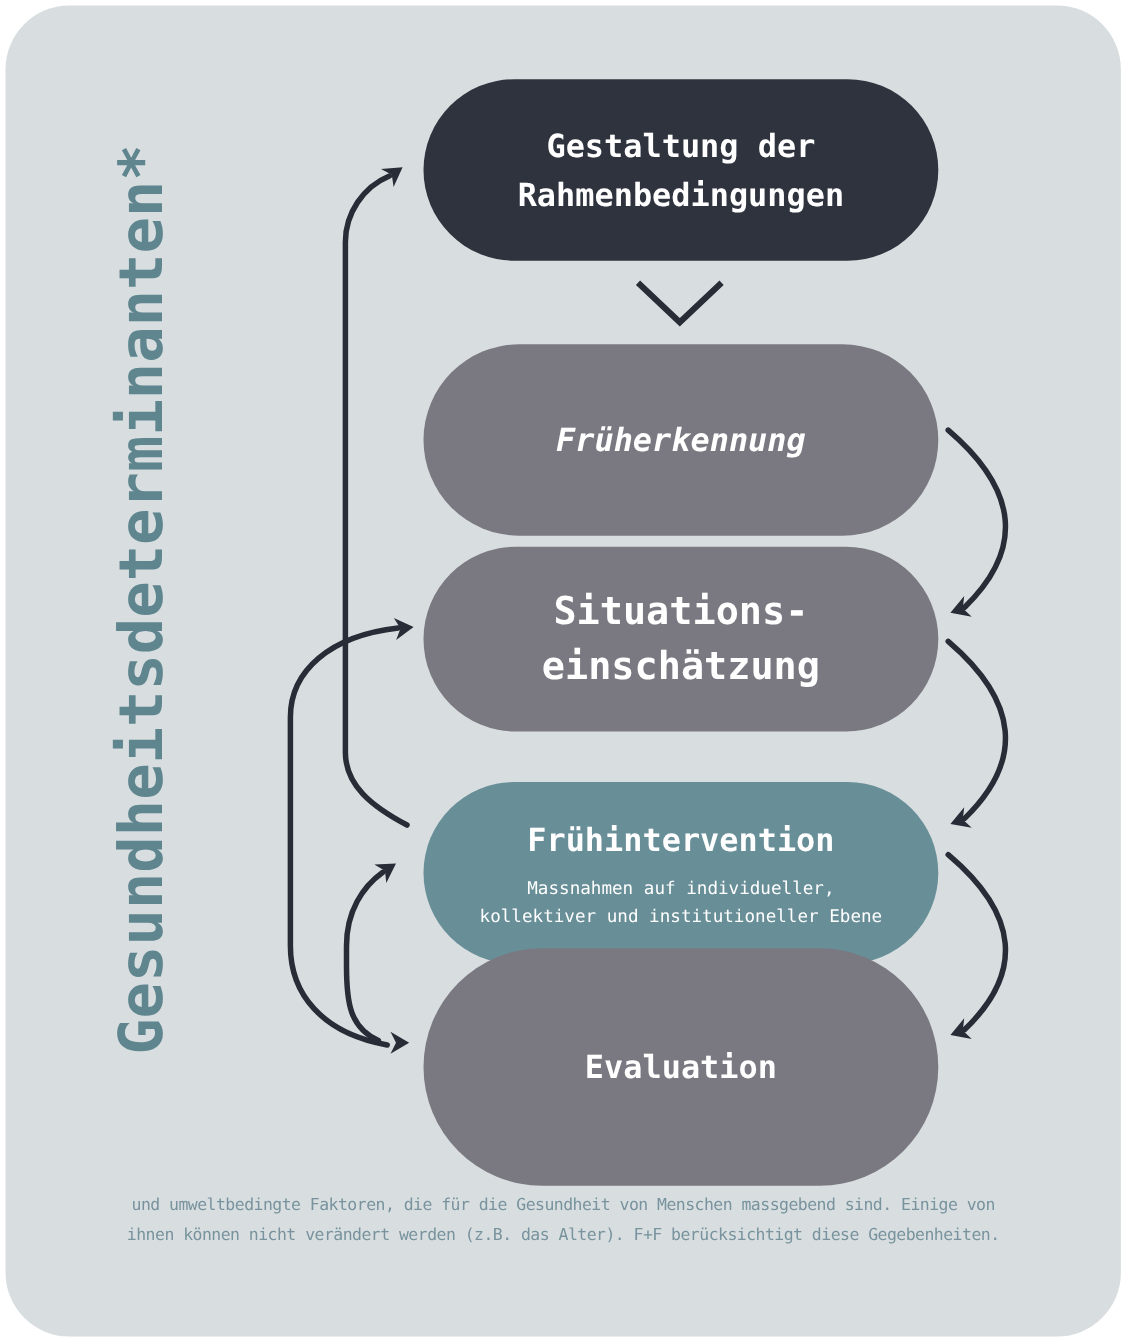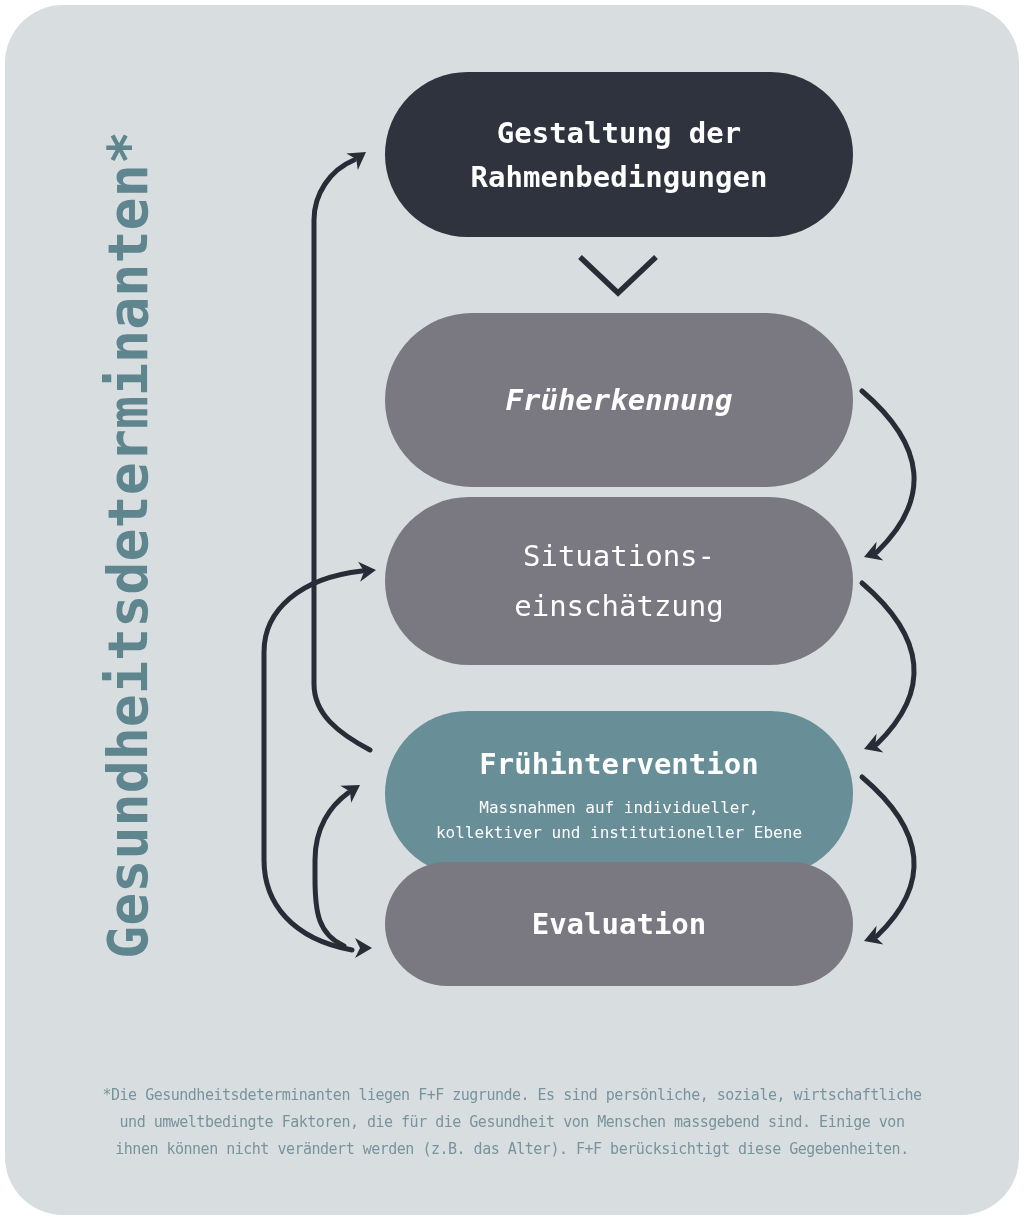--- a/index.html
+++ b/index.html
@@ -8,26 +8,26 @@
   .panel{position:absolute;left:5px;top:5px;right:5px;bottom:5px;
          background:#d8dee0;border-radius:58px;}
   .arrows{position:absolute;left:0;top:0;width:1024px;height:1220px;}
   .arrows path,.arrows polyline{fill:none;stroke:#272c37;stroke-width:5;stroke-linecap:round;}
   .arrows .head{fill:#272c37;stroke:none;}
   .arrows polyline.chev{stroke-width:5.5;stroke-linecap:butt;stroke-linejoin:miter;}
   .node{position:absolute;left:385px;width:468px;border-radius:999px;
         display:flex;flex-direction:column;align-items:center;justify-content:center;
         text-align:left;color:#ffffff;}
   .node .t{font-weight:bold;font-size:29px;line-height:44px;white-space:nowrap;}
-  .node .t2{font-weight:normal;font-size:29px;line-height:50px;white-space:nowrap;}
+  .node .t2{font-weight:bold;font-size:35px;line-height:50px;white-space:nowrap;}
   .node-dark{top:72px;height:165px;background:#2e333e;}
   .node-g1{top:313px;height:174px;background:#7a7981;font-style:italic;}
   .node-g2{top:497px;height:168px;background:#7a7981;}
   .node-teal{top:711px;height:165px;background:#688e98;}
-  .node-g3{top:862px;height:124px;background:#7a7981;}
+  .node-g3{top:862px;height:216px;background:#7a7981;}
   .sub{font-size:16px;line-height:25px;margin-top:9px;color:#ffffff;white-space:nowrap;}
   .side-label{position:absolute;left:-292px;top:510px;width:840px;height:70px;
               transform:rotate(-90deg);display:flex;align-items:center;justify-content:center;
               font-weight:bold;font-size:55px;color:#5f858f;white-space:nowrap;}
   .footnote{position:absolute;left:0;right:0;top:1082px;text-align:center;
             color:#78939d;font-size:15px;line-height:27px;letter-spacing:-0.5px;}
   .footnote div{white-space:nowrap;}
 </style>
 </head>
 <body>
@@ -87,17 +87,16 @@
     <div class="t">Frühintervention</div>
     <div class="sub">Massnahmen auf individueller,</div>
     <div class="sub" style="margin-top:0;">kollektiver und institutioneller Ebene</div>
   </div>
 
   <div class="node node-g3">
     <div class="t">Evaluation</div>
   </div>
 
   <div class="footnote">
-    <div>*Die Gesundheitsdeterminanten liegen F+F zugrunde. Es sind persönliche, soziale, wirtschaftliche</div>
     <div>und umweltbedingte Faktoren, die für die Gesundheit von Menschen massgebend sind. Einige von</div>
     <div>ihnen können nicht verändert werden (z.B. das Alter). F+F berücksichtigt diese Gegebenheiten.</div>
   </div>
 </div>
 
 </body></html>

